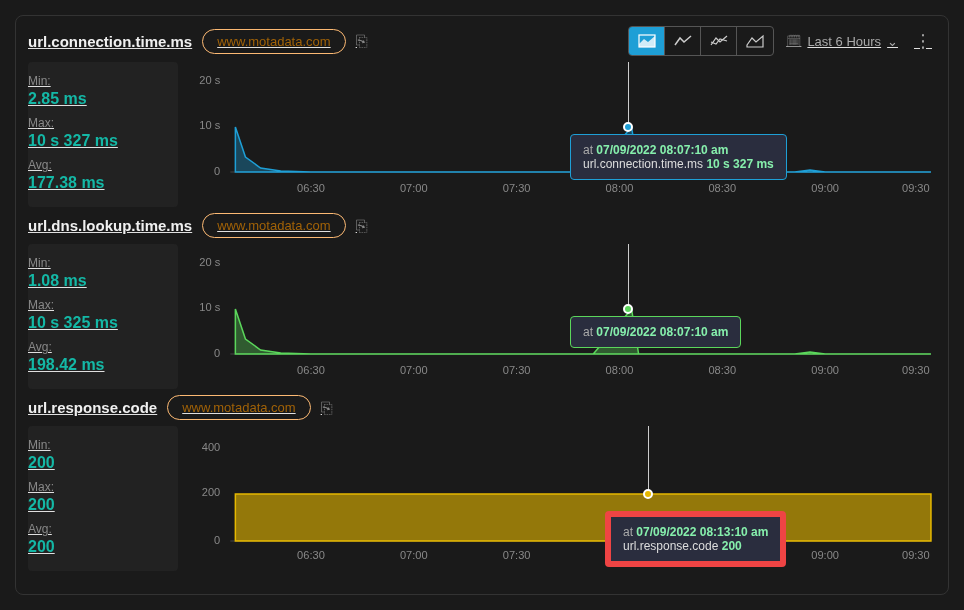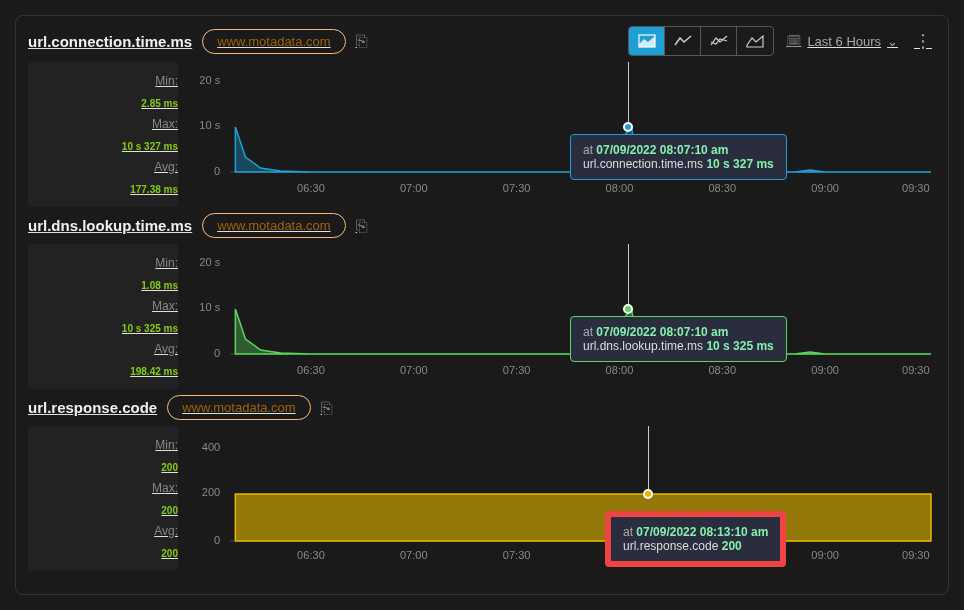--- a/index.html
+++ b/index.html
@@ -88,26 +88,26 @@
     display: flex;
     align-items: center;
     gap: 10px;
     margin: 4px 0 6px 0;
   }
   .stats-box {
     background: #222;
     border-radius: 4px;
     width: 150px;
     padding: 8px 0;
-    text-align: right;
+    text-align: left;
     flex-shrink: 0;
   }
   .stat-row { padding: 4px 0; }
   .stat-label { color: #888; font-size: 12px; }
-  .stat-value { color: #84cc16; font-weight: 700; font-size: 10px; margin-top: 10px; }
+  .stat-value { color: #14b8a6; font-weight: 700; font-size: 16px; margin-top: 2px; }
   .chart-area {
     flex: 1;
     position: relative;
     height: 145px;
     margin-left: 12px;
   }
   .chart-svg { width: 100%; height: 100%; }
   .axis-text { fill: #888; font-size: 11px; }
   .tooltip {
     position: absolute;
@@ -257,21 +257,20 @@
         <text x="324" y="130" class="axis-text" text-anchor="middle">07:30</text>
         <text x="426" y="130" class="axis-text" text-anchor="middle">08:00</text>
         <text x="528" y="130" class="axis-text" text-anchor="middle">08:30</text>
         <text x="630" y="130" class="axis-text" text-anchor="middle">09:00</text>
         <text x="720" y="130" class="axis-text" text-anchor="middle">09:30</text>
       </svg>
       <div class="marker-line" style="left:438px;height:65px;"></div>
       <div class="marker-dot" style="left:438px;top:65px;background:#5bd65b;"></div>
       <div class="tooltip tt2">
         <div class="tt-time"><span>at</span> <b>07/09/2022 08:07:10 am</b></div>
-        <div class="tt-val"><span>url.dns.lookup.time.ms</span> <b>10 s 325 ms</b></div>
       </div>
     </div>
   </div>
 
   <div class="chart-header">
     <span class="title">url.response.code</span>
     <span class="pill">www.motadata.com</span>
     <span class="copy-icon">⎘</span>
   </div>
   <div class="chart-block">

